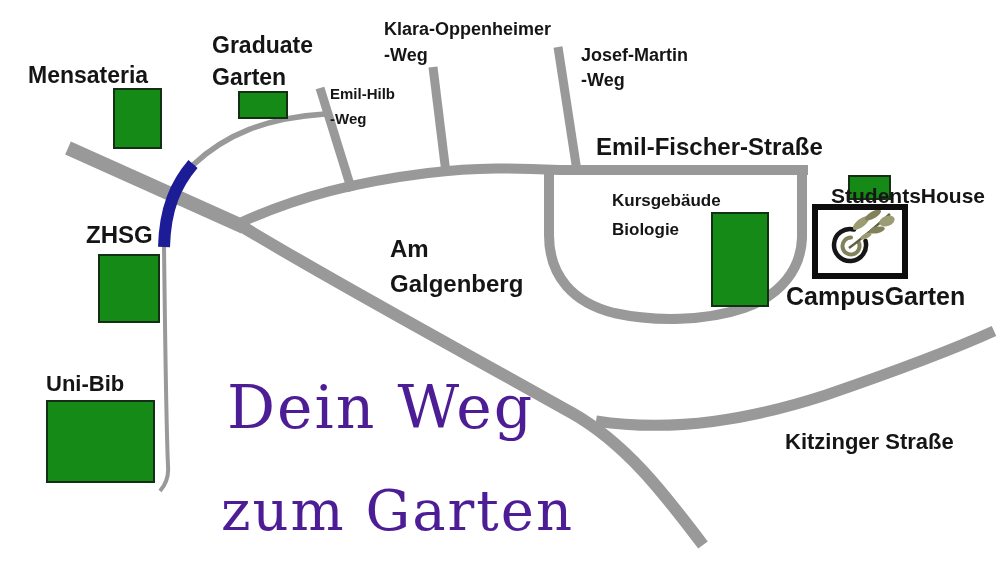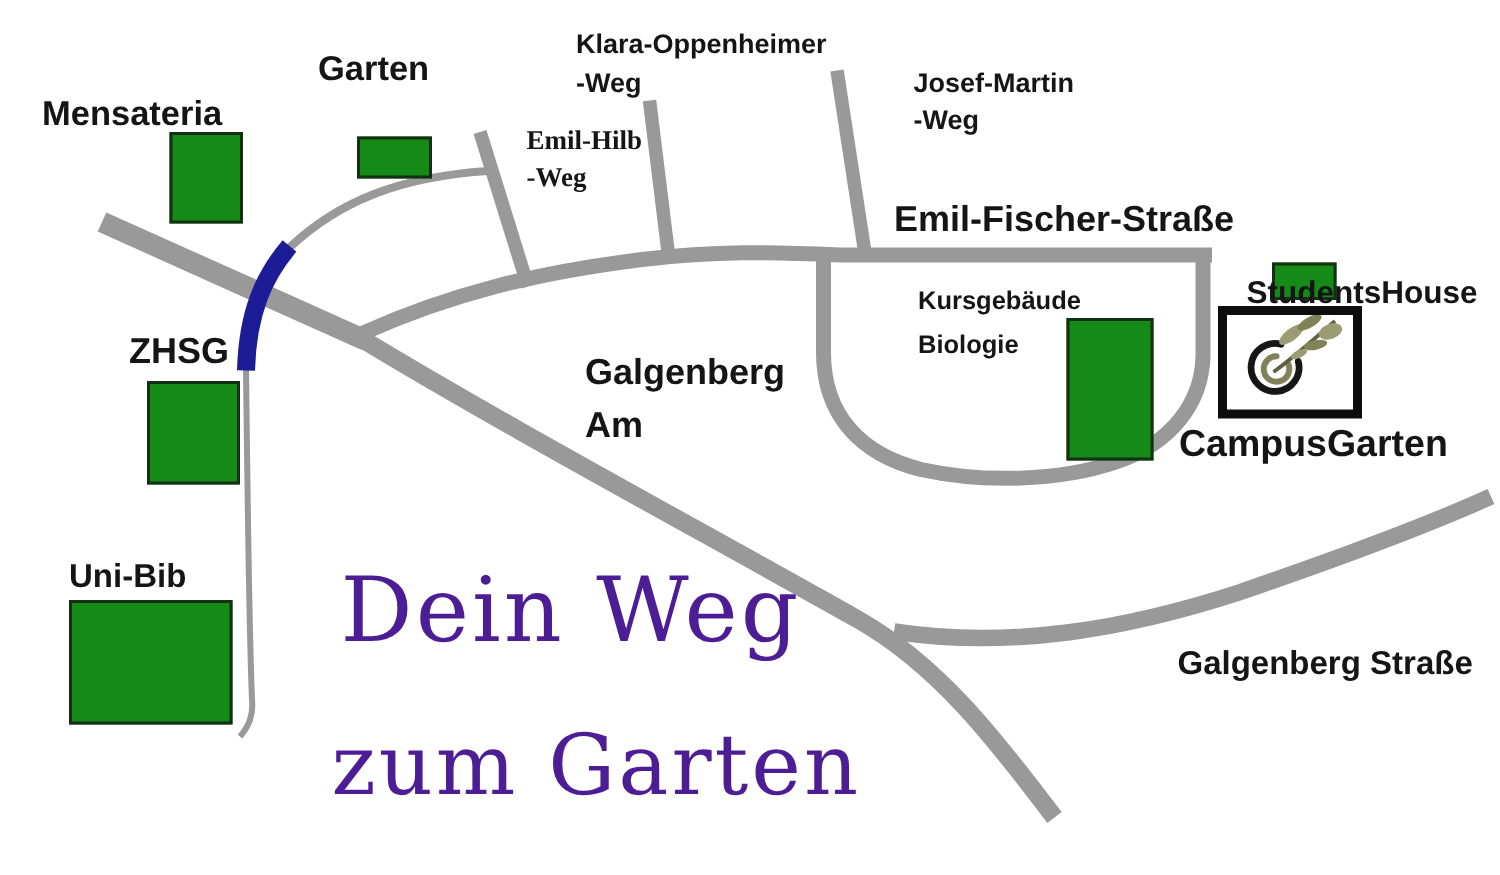--- a/index.html
+++ b/index.html
@@ -25,22 +25,22 @@
   }
   
   .l-mensateria{left:28px;top:61px;font-size:23px;}
   .l-graduate{left:212px;top:29px;font-size:23px;line-height:32px;}
   .l-zhsg{left:86px;top:220px;font-size:24px;}
   .l-unibib{left:46px;top:370px;font-size:22px;}
   .l-kursgebaeude{left:612px;top:186px;font-size:17px;line-height:29px;}
   .l-studentshouse{left:831px;top:151px;font-size:21px;margin-top:32px;}
   .l-campusgarten{left:786px;top:281px;font-size:25px;text-align:center;}
   .l-klara{left:384px;top:16px;font-size:18px;line-height:26px;}
-  .l-emilhilb{left:351px;top:81px;font-size:18px;line-height:25px;font-family:Liberation Serif, serif;}
-  .l-josefmartin{left:581px;top:43px;font-size:18px;line-height:25px;margin-left:28px;}
+  .l-emilhilb{left:330px;top:81px;font-size:15px;line-height:25px;}
+  .l-josefmartin{left:581px;top:43px;font-size:18px;line-height:25px;}
   .l-emilfischer{left:596px;top:132px;font-size:24px;}
   .l-amgalgenberg{left:390px;top:231px;font-size:24px;line-height:35px;}
   .l-kitzinger{left:785px;top:428px;font-size:22px;}
   .t-line1{left:227px;top:372px;font-size:60px;}
   .t-line2{left:221px;top:478px;font-size:56px;}
   
   .b-mensateria{left:113px;top:88px;width:49px;height:61px;}
   .b-graduate{left:238px;top:91px;width:50px;height:28px;}
   .b-zhsg{left:98px;top:254px;width:62px;height:69px;}
   .b-unibib{left:46px;top:400px;width:109px;height:83px;}
@@ -83,20 +83,21 @@
 
   <div class="building b-mensateria"></div>
   <div class="building b-graduate"></div>
   <div class="building b-zhsg"></div>
   <div class="building b-unibib"></div>
   <div class="building b-kursgebaeude"></div>
   <div class="building b-studentshouse"></div>
 
   <div class="lbl l-mensateria">Mensateria</div>
   <div class="lbl l-graduate">
+    <div>Graduate</div>
     <div>Garten</div>
   </div>
   <div class="lbl l-zhsg">ZHSG</div>
   <div class="lbl l-unibib">Uni-Bib</div>
   <div class="lbl l-kursgebaeude">
     <div>Kursgebäude</div>
     <div>Biologie</div>
   </div>
   <div class="lbl l-studentshouse">StudentsHouse</div>
 
@@ -107,24 +108,24 @@
   <div class="lbl l-emilhilb">
     <div>Emil-Hilb</div>
     <div>-Weg</div>
   </div>
   <div class="lbl l-josefmartin">
     <div>Josef-Martin</div>
     <div>-Weg</div>
   </div>
   <div class="lbl l-emilfischer">Emil-Fischer-Straße</div>
   <div class="lbl l-amgalgenberg">
+    <div>Am</div>
     <div>Galgenberg</div>
-    <div>Am</div>
   </div>
-  <div class="lbl l-kitzinger">Galgenberg Straße</div>
+  <div class="lbl l-kitzinger">Kitzinger Straße</div>
 
   <div class="logo-box">
     <svg viewBox="0 0 84 63" aria-hidden="true">
 
       <path d="M 47.5,30.9 A 16 16 0 1 1 36.1,19.5" fill="none" stroke="#161616" stroke-width="4.5" stroke-linecap="round"></path>
 
       <path d="M 40.7,32.4 A 8.5 8.5 0 1 1 33,27.5" fill="none" stroke="var(--logo-olive-dark)" stroke-width="4" stroke-linecap="round"></path>
 
       <path d="M 31,38 C 45,28 58,16 72,4" fill="none" stroke="#5f5f42" stroke-width="2.5"></path>
 

